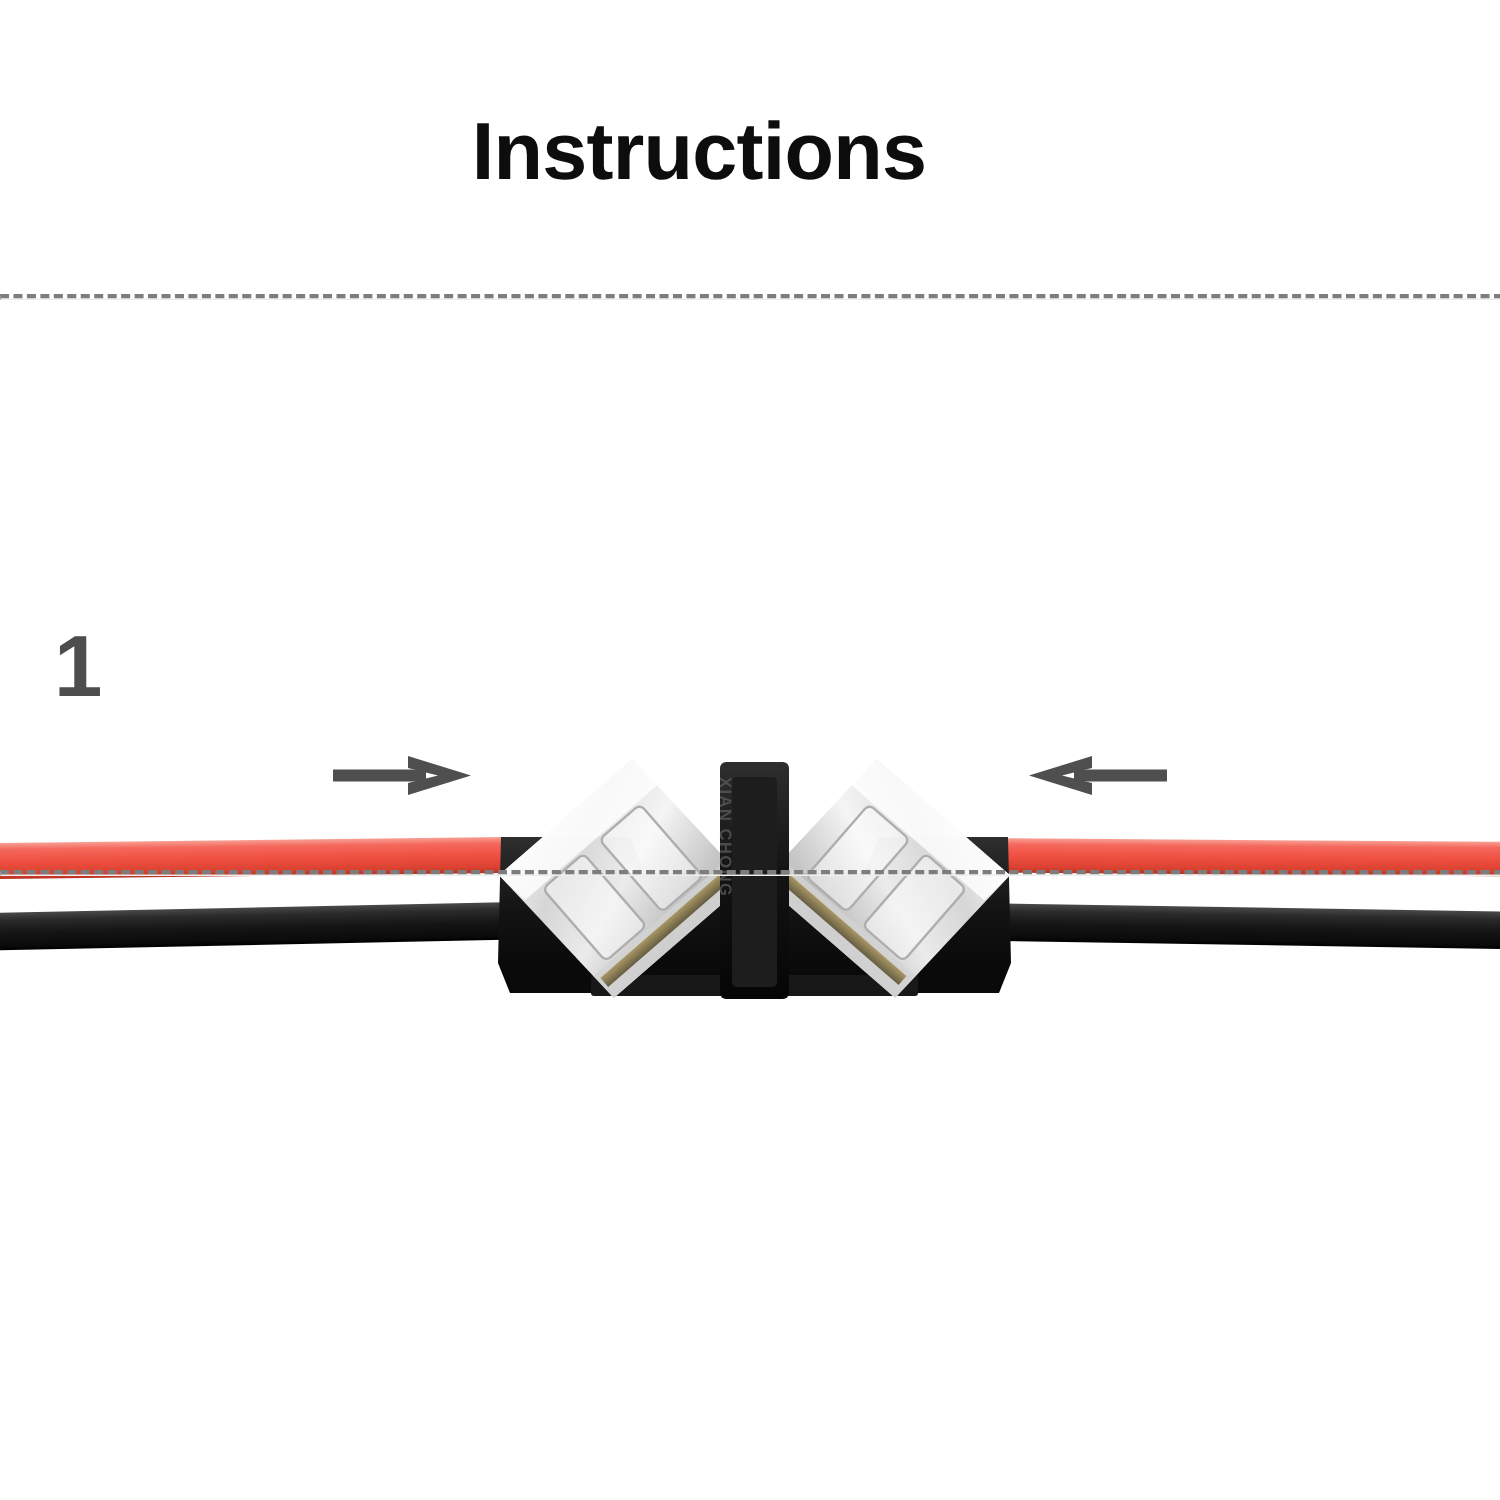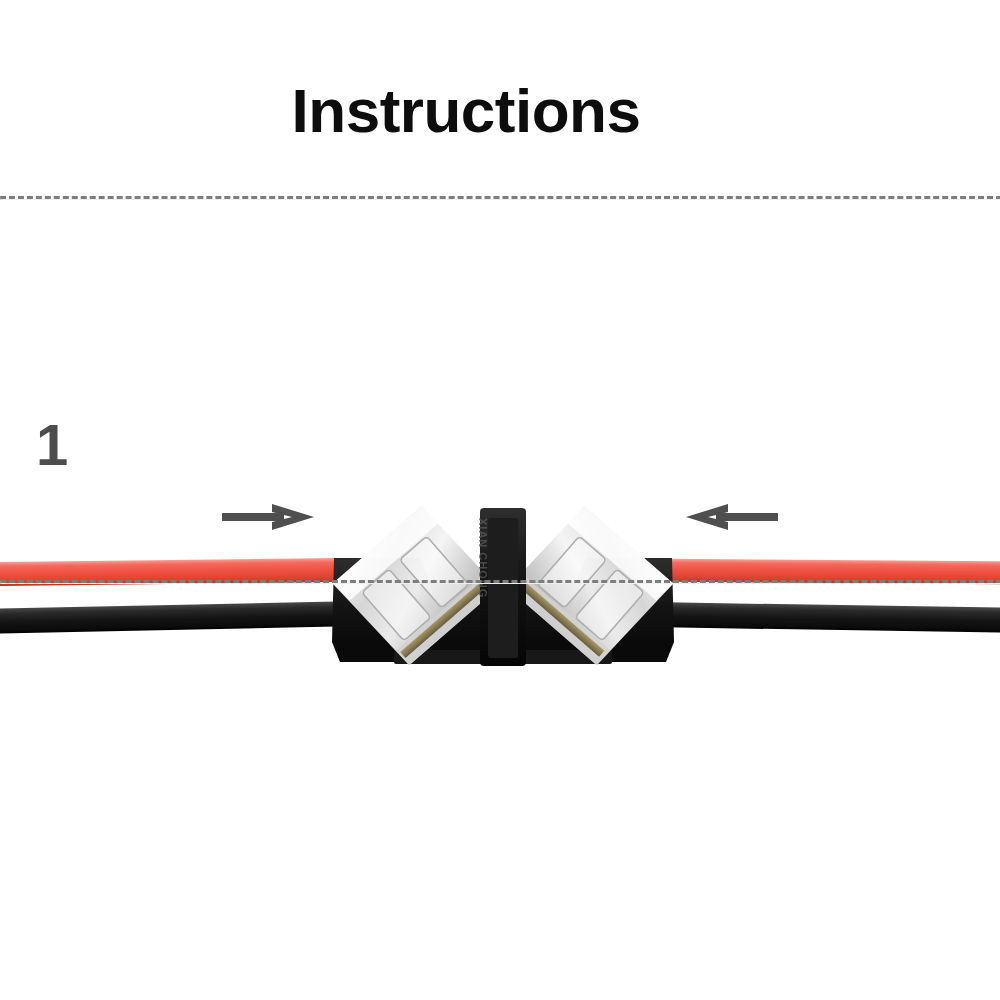--- a/index.html
+++ b/index.html
@@ -16,21 +16,21 @@
     -webkit-font-smoothing: antialiased;
   }
 
   
   .page-title {
     position: absolute;
     top: 38px;
     left: 0;
     width: 932px;
     text-align: center;
-    font-size: 62px;
+    font-size: 54px;
     font-weight: 700;
     color: #0d0d0d;
     letter-spacing: -0.5px;
     line-height: 1;
   }
 
   
   .divider {
     position: absolute;
     left: 0;

